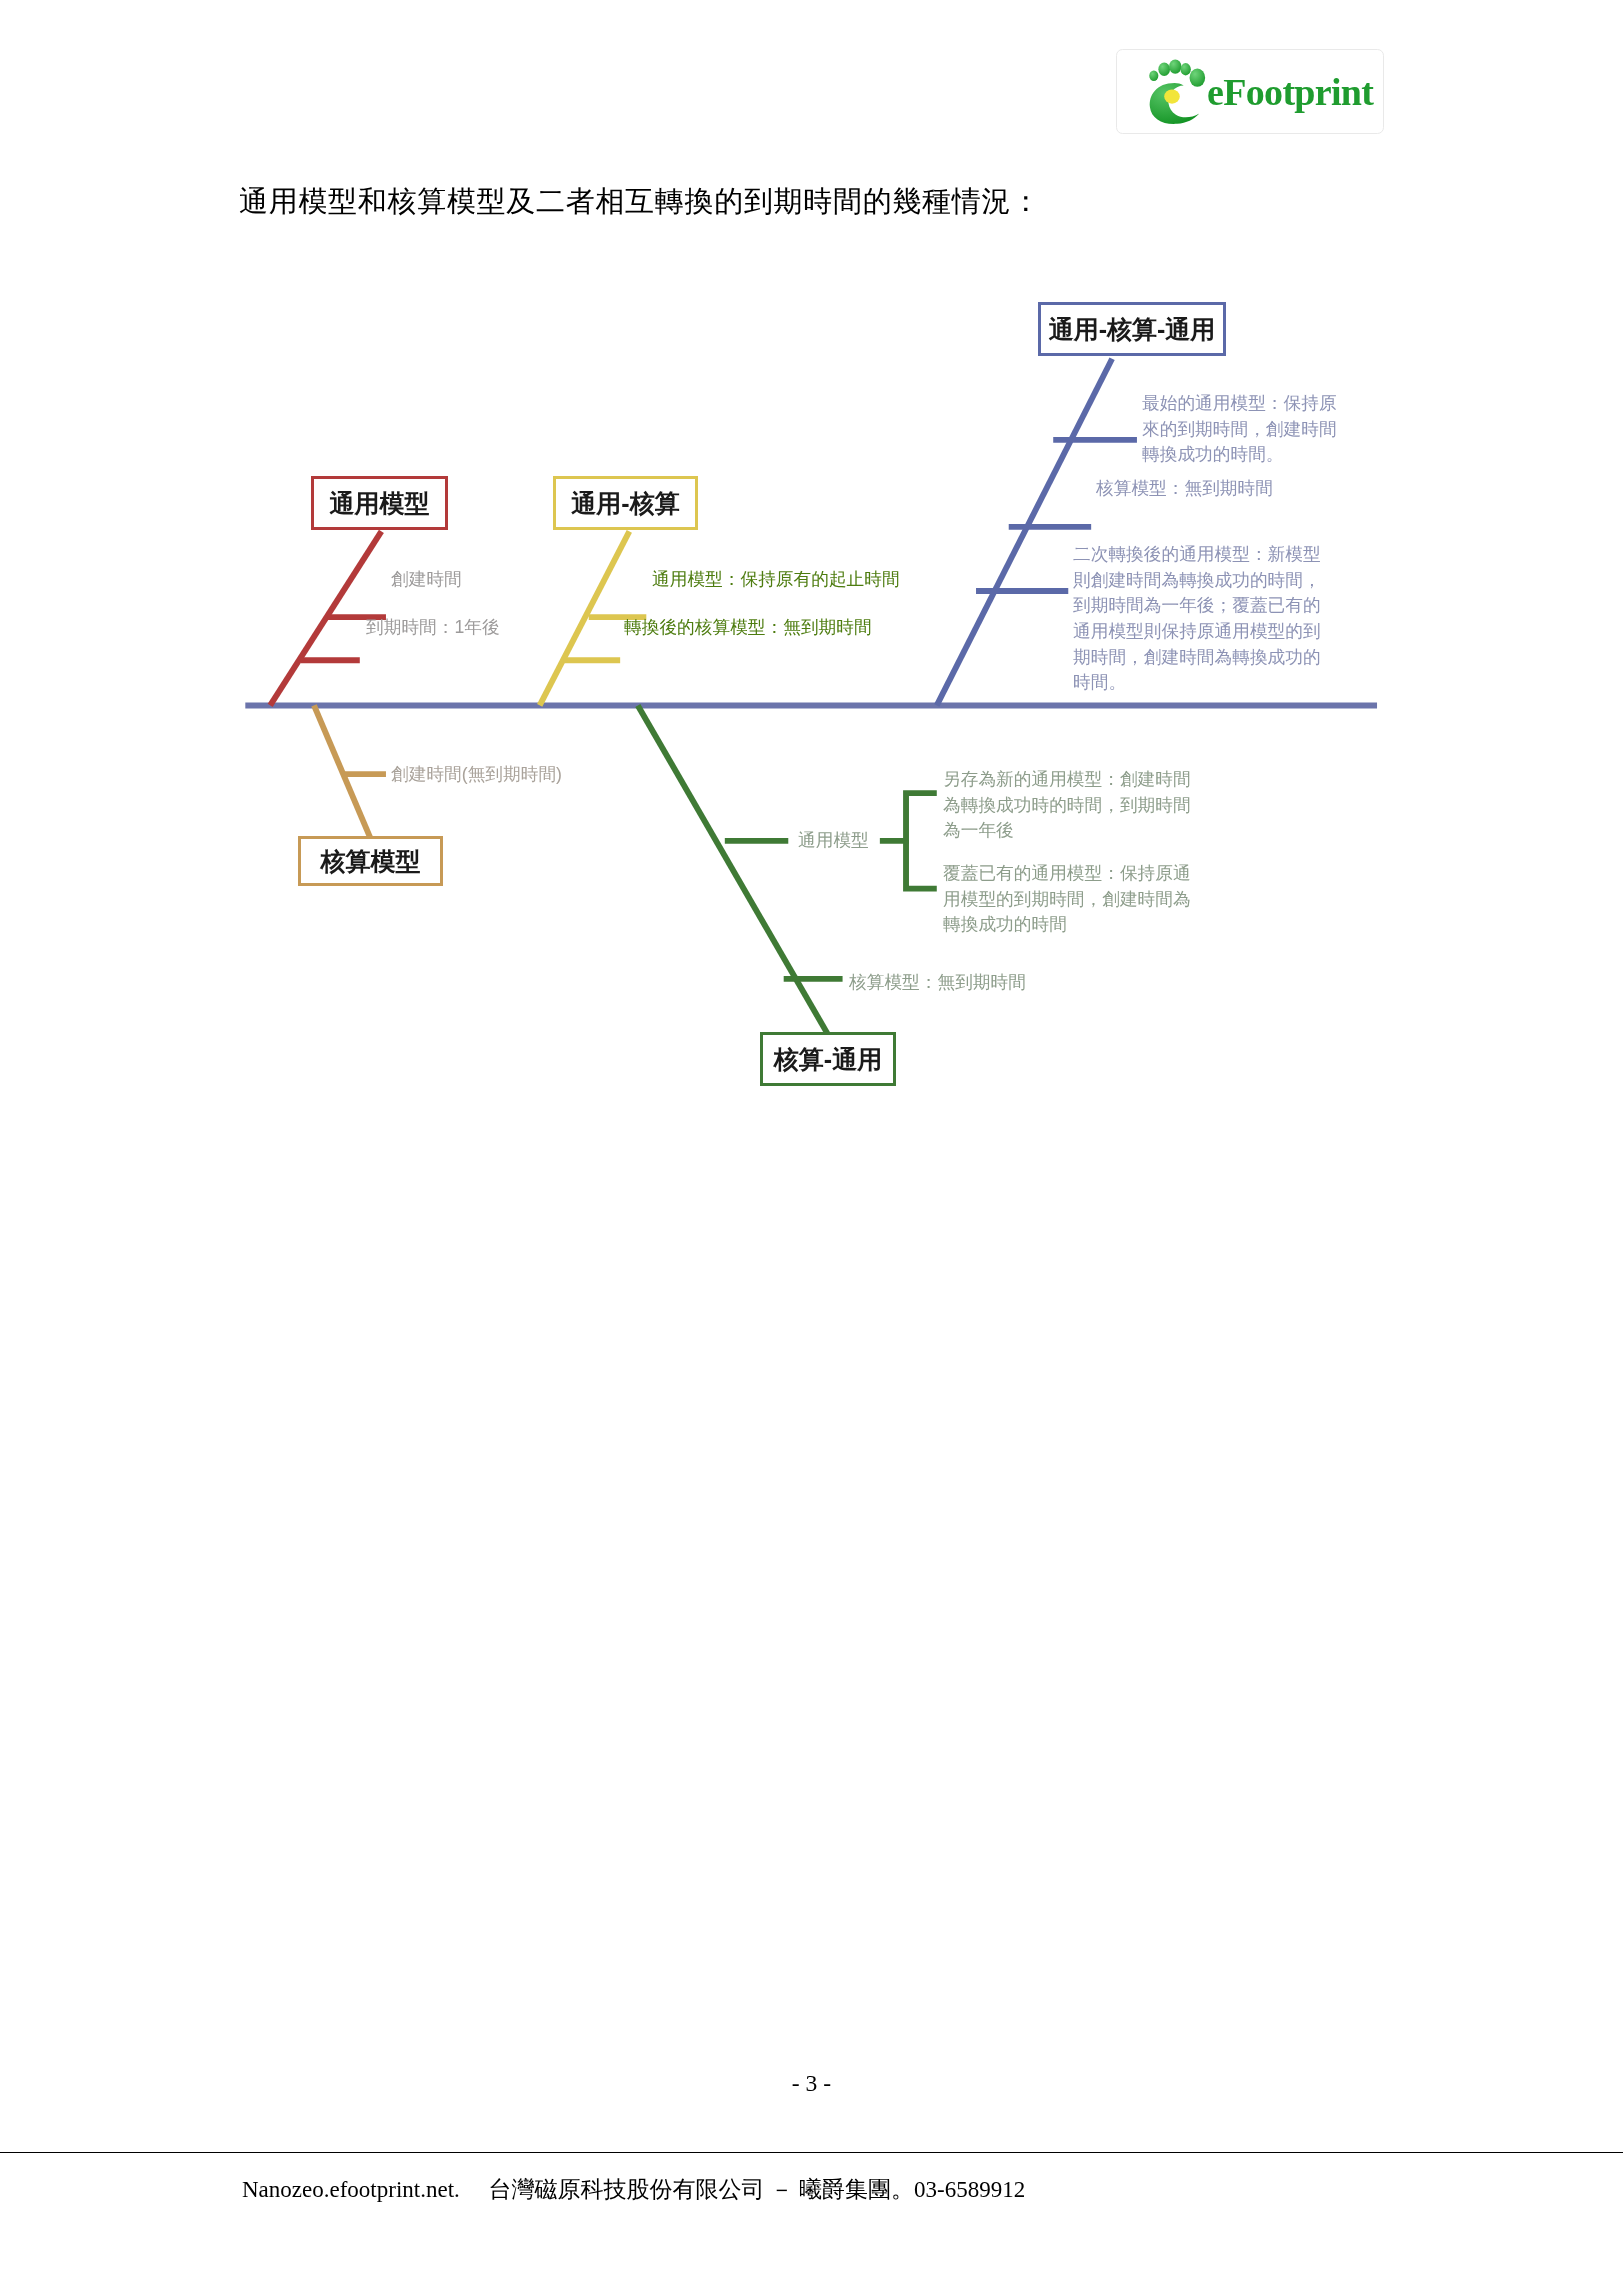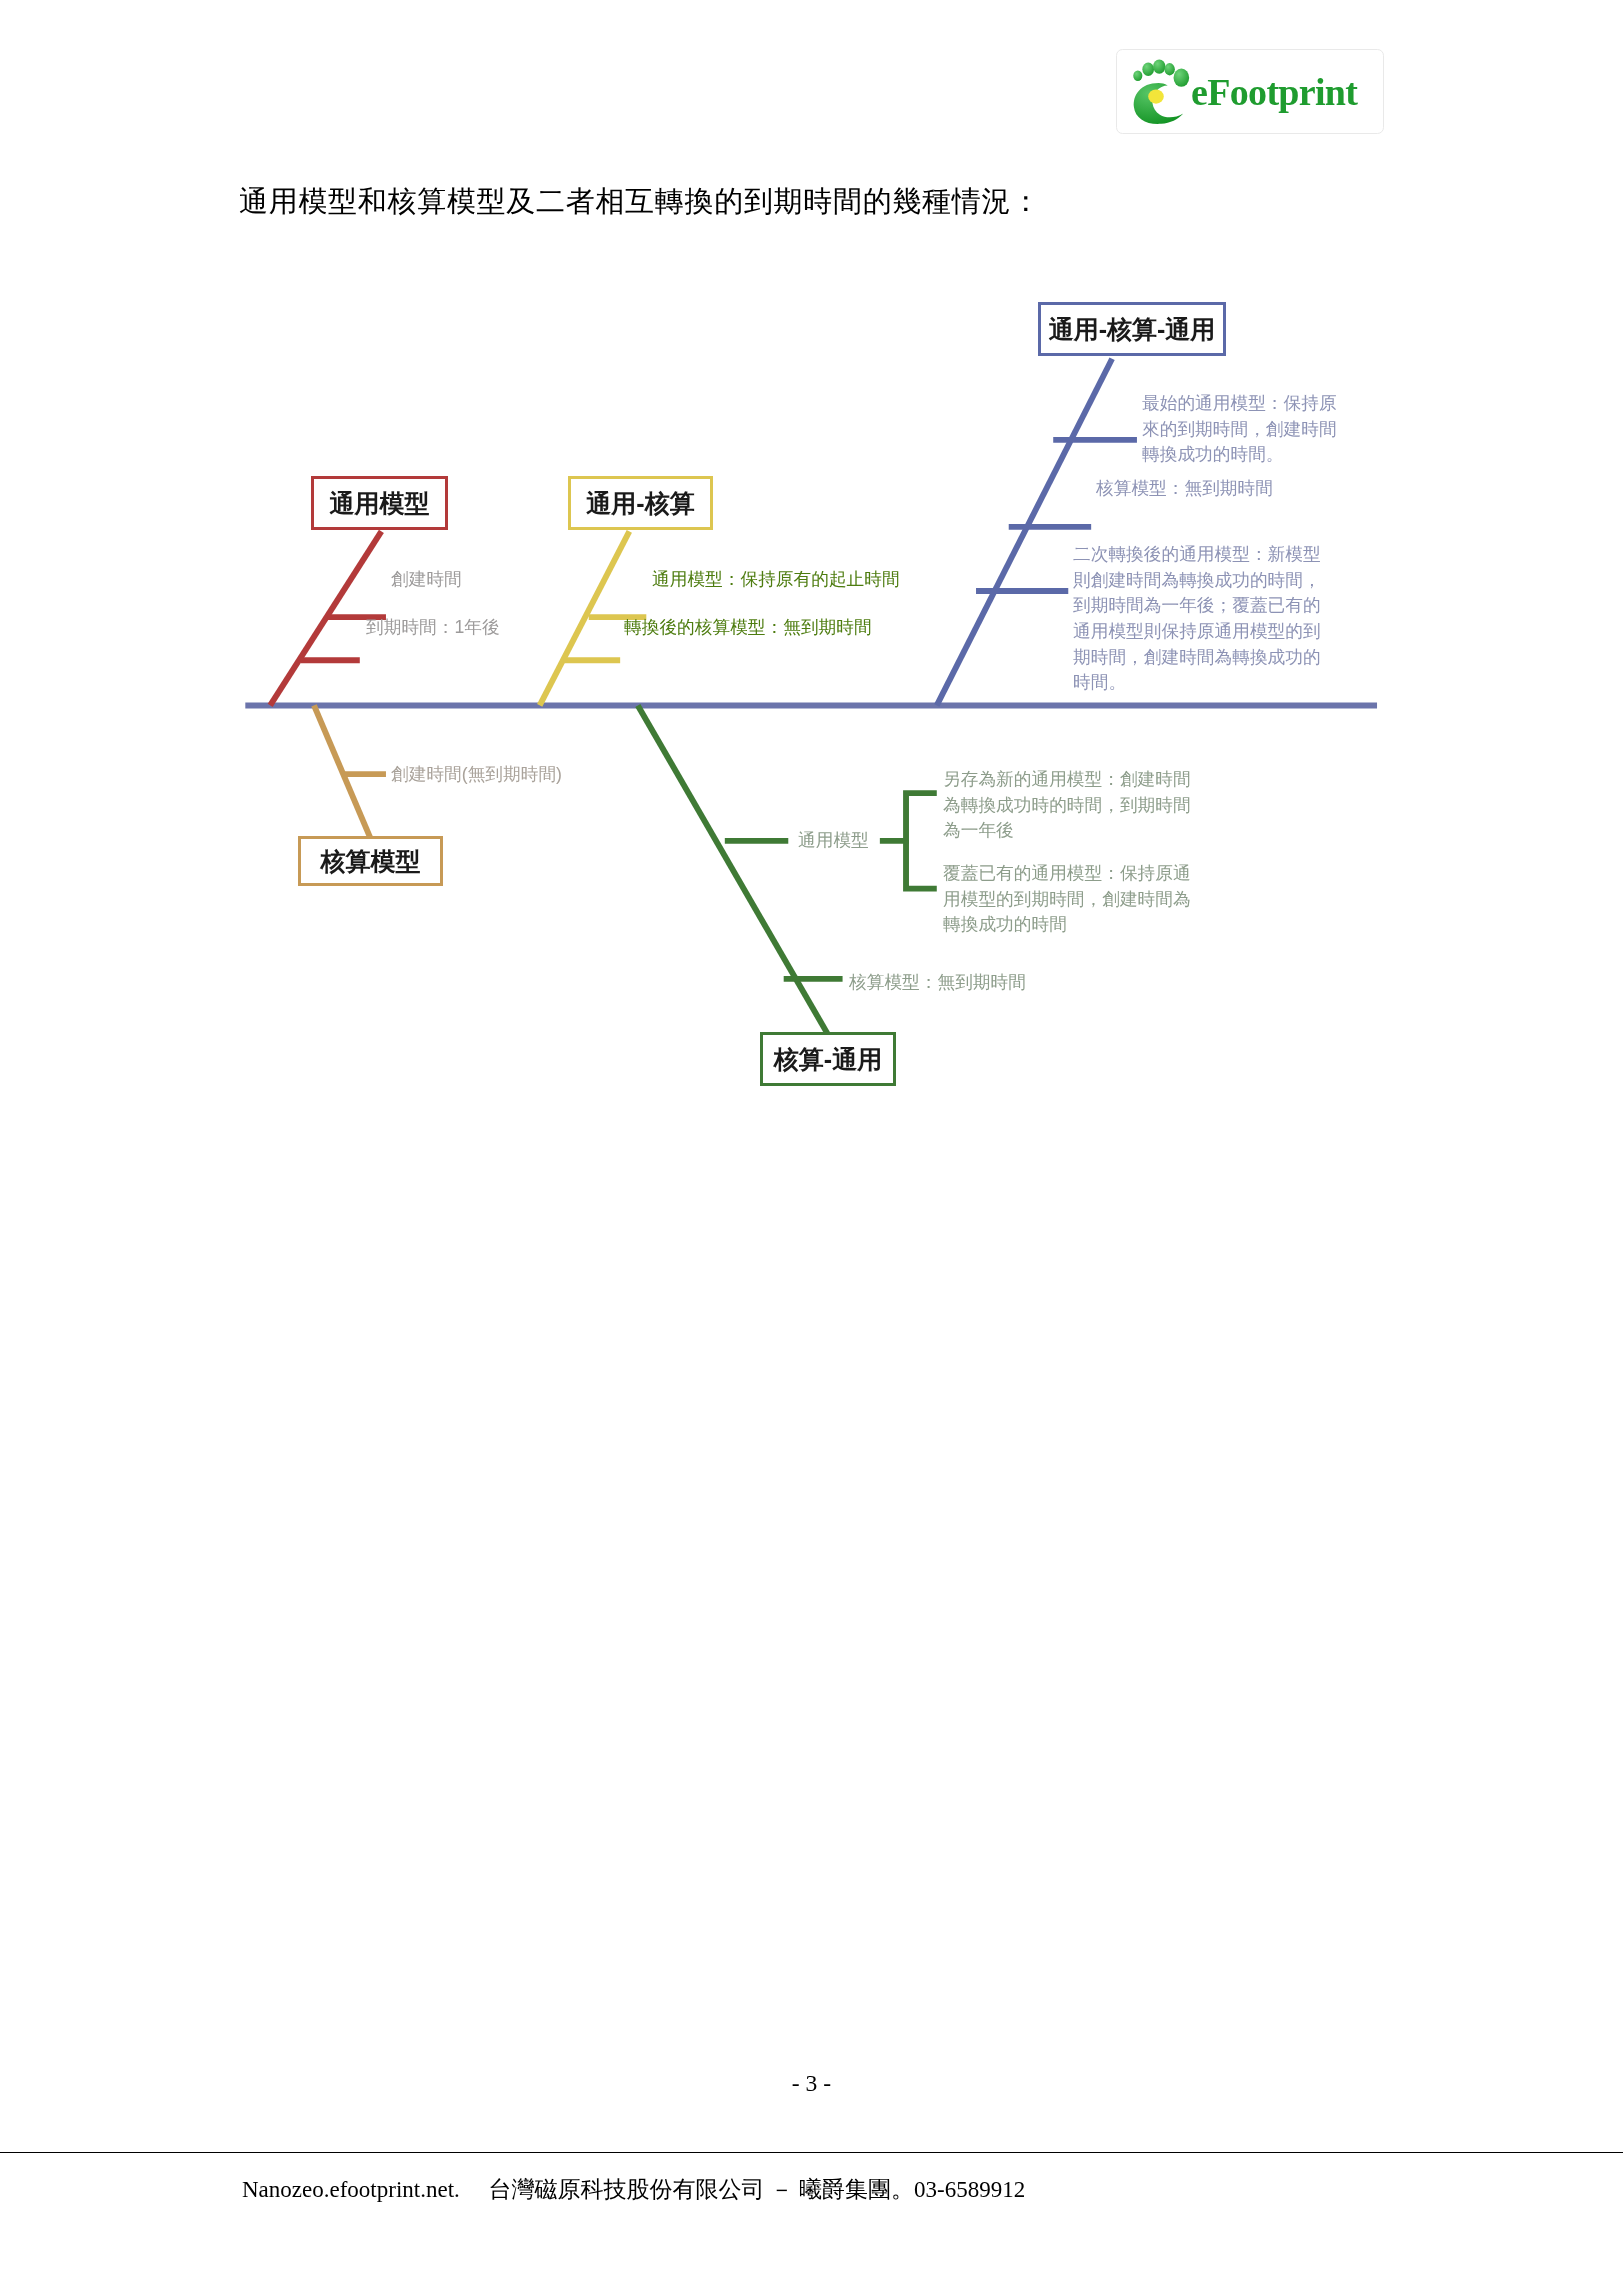--- a/index.html
+++ b/index.html
@@ -27,21 +27,21 @@
     position: absolute;
     left: 1116px;
     top: 49px;
     width: 268px;
     height: 85px;
     border: 1.3px solid #e9e9e9;
     border-radius: 6.5px;
     background: #ffffff;
     display: flex;
     align-items: center;
-    padding-left: 13px;
+    padding-left: 29px;
     box-sizing: border-box;
   }
   .logo-mark { width: 65px; height: 72px; flex: 0 0 auto; }
   .logo-word {
     font-family: "Liberation Serif", "DejaVu Serif", serif;
     font-weight: 700;
     font-size: 38px;
     color: #1f9c2f;
     letter-spacing: -0.7px;
     margin-left: -3.9px;
@@ -74,21 +74,21 @@
     background: #ffffff;
     box-sizing: border-box;
     display: flex;
     align-items: center;
     justify-content: center;
     font-weight: 700;
     color: #1a1a1a;
     white-space: nowrap;
   }
   .node.red    { border: 3.3px solid #b33a3a; }
-  .node.yellow { border: 3.3px solid #ddc650; margin-left: 15px; }
+  .node.yellow { border: 3.3px solid #ddc650; }
   .node.blue   { border: 3.3px solid #5b69a8; }
   .node.tan    { border: 3.3px solid #c79a56; }
   .node.green  { border: 3.3px solid #3f7a35; }
 
   #node-general        { left: 311px;  top: 476px;  width: 137px; height: 54px;  font-size: 25px; }
   #node-gen-acc        { left: 553px;  top: 476px;  width: 145px; height: 54px;  font-size: 25px; }
   #node-gen-acc-gen    { left: 1038px; top: 302px;  width: 188px; height: 54px;  font-size: 25px; }
   #node-accounting     { left: 298px;  top: 836px; width: 145px; height: 50px;  font-size: 25px; }
   #node-acc-gen        { left: 760px; top: 1032px; width: 136px; height: 54px;  font-size: 25px; }
 

